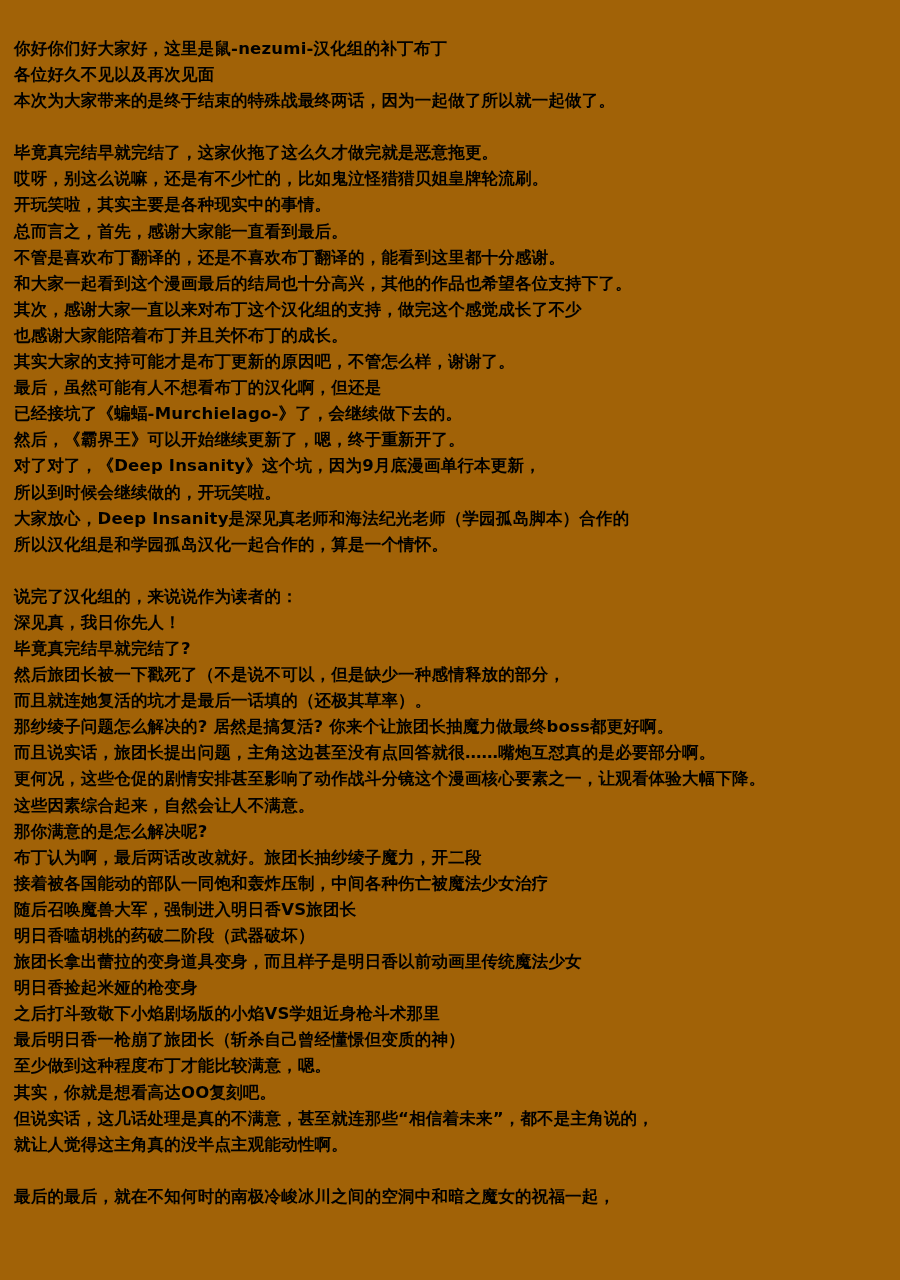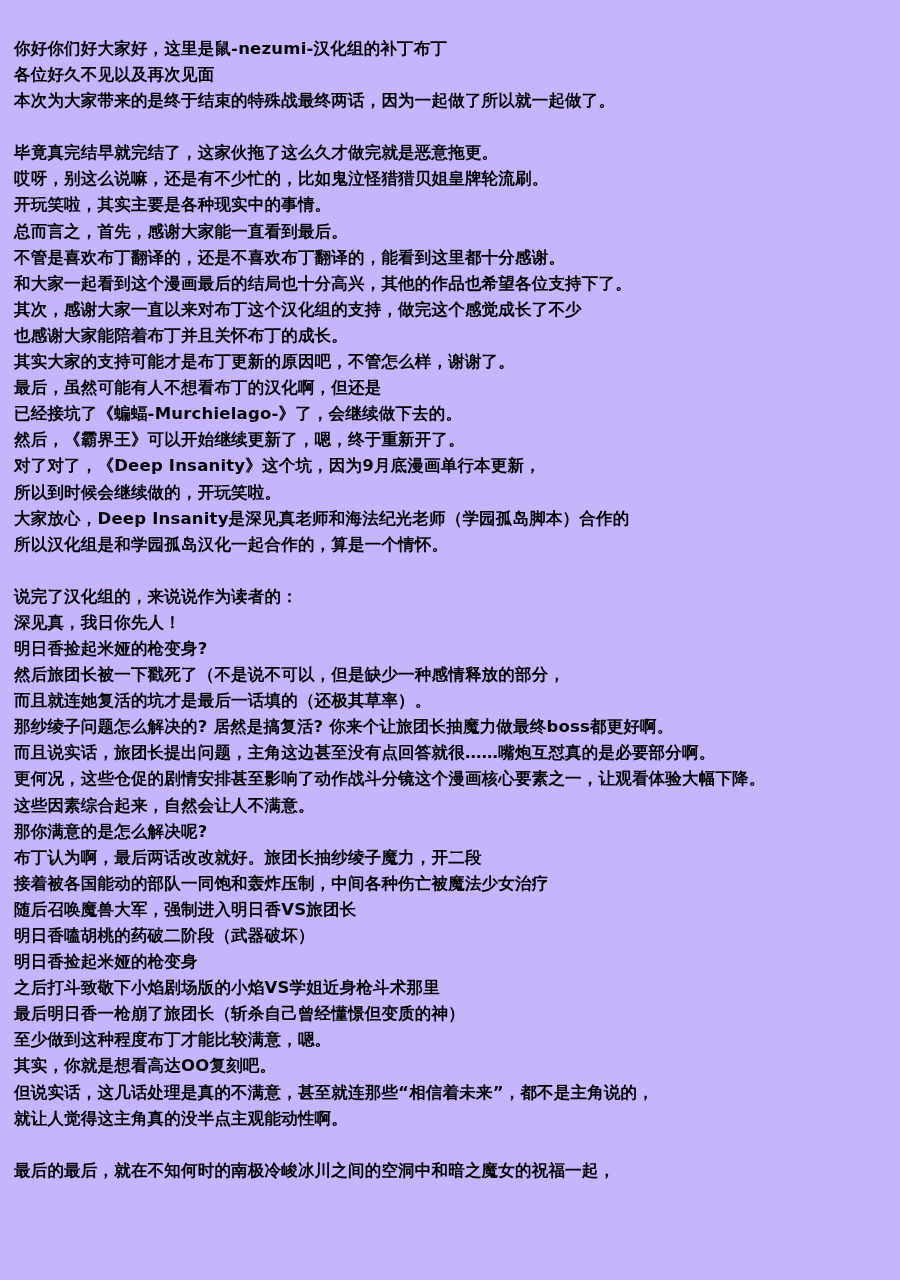--- a/index.html
+++ b/index.html
@@ -9,21 +9,21 @@
   }
   body {
     width: 900px;
     height: 1280px;
     font-family: "DejaVu Sans", sans-serif;
   }
   #page {
     position: relative;
     width: 900px;
     height: 1280px;
-    background: #c4b5fd;
+    background: #a16207;
     box-sizing: border-box;
     padding: 36px 18px 26px 14px;
     overflow: hidden;
   }
   .block {
     margin: 0;
     padding: 0;
   }
   .line {
     font-size: 16.5px;
@@ -68,32 +68,33 @@
     <div class="line">所以到时候会继续做的，开玩笑啦。</div>
     <div class="line">大家放心，Deep Insanity是深见真老师和海法纪光老师（学园孤岛脚本）合作的</div>
     <div class="line">所以汉化组是和学园孤岛汉化一起合作的，算是一个情怀。</div>
   </div>
 
   <div class="spacer"></div>
 
   <div class="block">
     <div class="line">说完了汉化组的，来说说作为读者的：</div>
     <div class="line">深见真，我日你先人！</div>
-    <div class="line">明日香捡起米娅的枪变身?</div>
+    <div class="line">毕竟真完结早就完结了?</div>
     <div class="line">然后旅团长被一下戳死了（不是说不可以，但是缺少一种感情释放的部分，</div>
     <div class="line">而且就连她复活的坑才是最后一话填的（还极其草率）。</div>
     <div class="line">那纱绫子问题怎么解决的? 居然是搞复活? 你来个让旅团长抽魔力做最终boss都更好啊。</div>
     <div class="line">而且说实话，旅团长提出问题，主角这边甚至没有点回答就很……嘴炮互怼真的是必要部分啊。</div>
     <div class="line">更何况，这些仓促的剧情安排甚至影响了动作战斗分镜这个漫画核心要素之一，让观看体验大幅下降。</div>
     <div class="line">这些因素综合起来，自然会让人不满意。</div>
     <div class="line">那你满意的是怎么解决呢?</div>
     <div class="line">布丁认为啊，最后两话改改就好。旅团长抽纱绫子魔力，开二段</div>
     <div class="line">接着被各国能动的部队一同饱和轰炸压制，中间各种伤亡被魔法少女治疗</div>
     <div class="line">随后召唤魔兽大军，强制进入明日香VS旅团长</div>
     <div class="line">明日香嗑胡桃的药破二阶段（武器破坏）</div>
+    <div class="line">旅团长拿出蕾拉的变身道具变身，而且样子是明日香以前动画里传统魔法少女</div>
     <div class="line">明日香捡起米娅的枪变身</div>
     <div class="line">之后打斗致敬下小焰剧场版的小焰VS学姐近身枪斗术那里</div>
     <div class="line">最后明日香一枪崩了旅团长（斩杀自己曾经懂憬但变质的神）</div>
     <div class="line">至少做到这种程度布丁才能比较满意，嗯。</div>
     <div class="line">其实，你就是想看高达OO复刻吧。</div>
     <div class="line">但说实话，这几话处理是真的不满意，甚至就连那些“相信着未来”，都不是主角说的，</div>
     <div class="line">就让人觉得这主角真的没半点主观能动性啊。</div>
   </div>
 
   <div class="spacer"></div>

